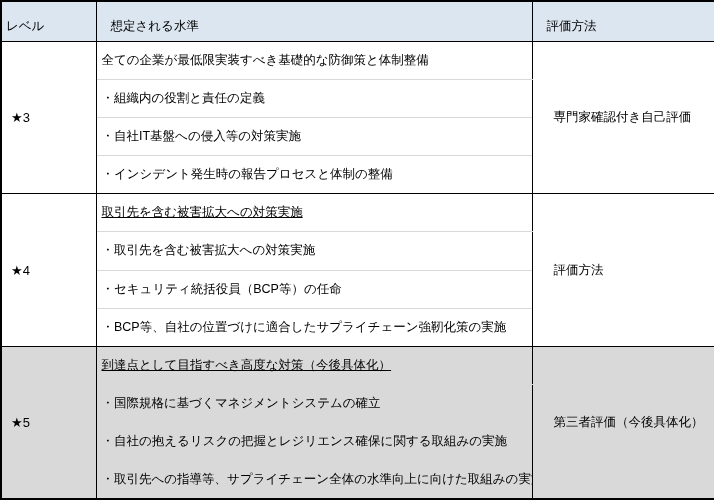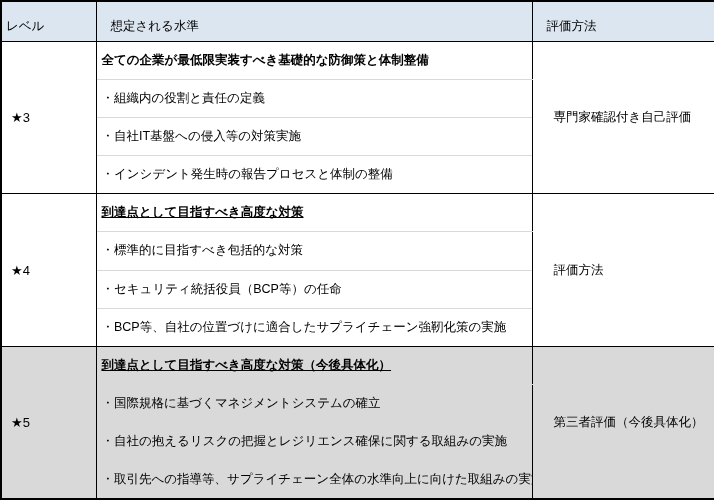--- a/index.html
+++ b/index.html
@@ -39,21 +39,21 @@
     vertical-align: middle;
     padding-left: 9px;
     font-size: 13px;
     white-space: nowrap;
   }
   td.std-cell {
     vertical-align: middle;
     padding-left: 5px;
     white-space: nowrap;
   }
-  td.title-cell { font-weight: bold; }
+  td.title-cell { font-weight: normal; }
   td.title-underline span { text-decoration: underline; }
 
   
   td.sep-bottom { border-bottom: 1px solid var(--separator, #d9d9d9); }
   td.sep-top    { border-top: 1px solid var(--separator, #d9d9d9); margin-top: 38px; }
 
   td.eval-cell {
     vertical-align: middle;
     padding-left: 21px;
     white-space: nowrap;
@@ -89,25 +89,25 @@
   </tr>
   <tr class="row">
     <td class="std-cell sep-top sep-bottom">・自社IT基盤への侵入等の対策実施</td>
   </tr>
   <tr class="row">
     <td class="std-cell sep-top">・インシデント発生時の報告プロセスと体制の整備</td>
   </tr>
 
   <tr class="row">
     <td class="level-cell" rowspan="4">★4</td>
-    <td class="std-cell title-cell title-underline sep-bottom"><span>到達点として目指すべき高度な対策</span></td>
+    <td class="std-cell title-cell title-underline sep-bottom"><span>取引先を含む被害拡大への対策実施</span></td>
     <td class="eval-cell" rowspan="4">評価方法</td>
   </tr>
   <tr class="row">
-    <td class="std-cell sep-top sep-bottom">・標準的に目指すべき包括的な対策</td>
+    <td class="std-cell sep-top sep-bottom">・取引先を含む被害拡大への対策実施</td>
   </tr>
   <tr class="row">
     <td class="std-cell sep-top sep-bottom">・セキュリティ統括役員（BCP等）の任命</td>
   </tr>
   <tr class="row">
     <td class="std-cell sep-top">・BCP等、自社の位置づけに適合したサプライチェーン強靭化策の実施</td>
   </tr>
 
   <tr class="row">
     <td class="level-cell hl" rowspan="4">★5</td>

